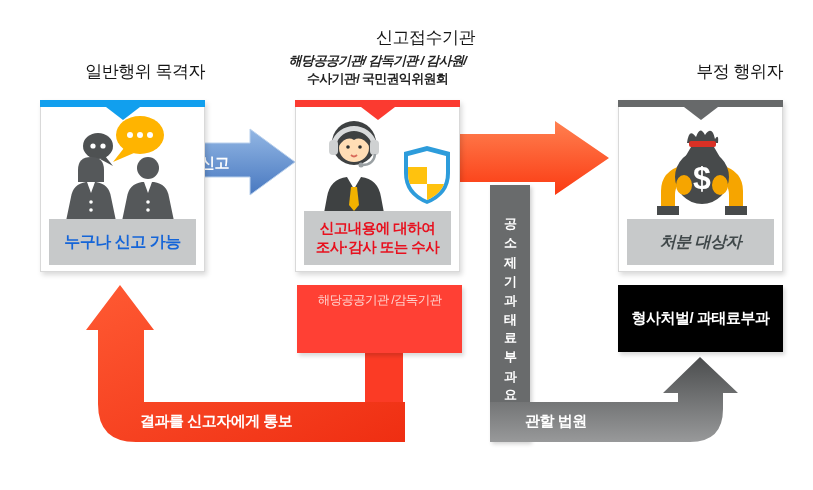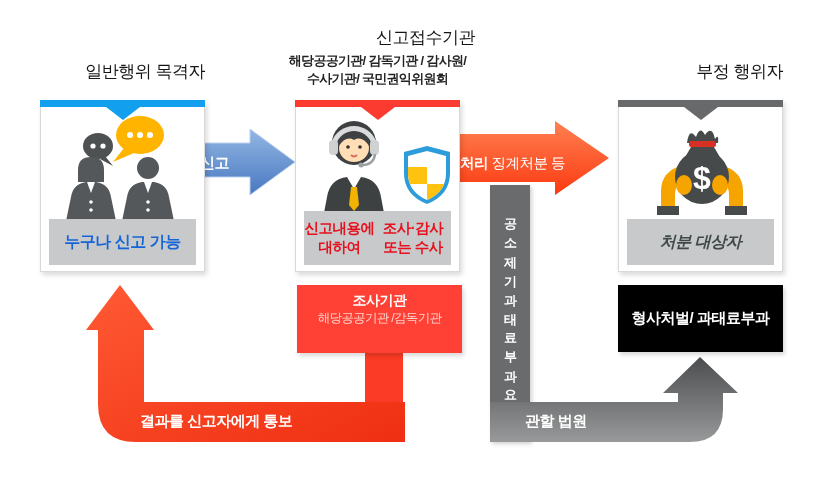--- a/index.html
+++ b/index.html
@@ -15,21 +15,21 @@
   .notch { position:absolute; top:6px; left:50%; margin-left:-17px; width:0; height:0;
            border-left:17px solid transparent; border-right:17px solid transparent; }
   .bar-blue { background:#119fee; } .notch-blue { border-top:13px solid #119fee; }
   .bar-red  { background:#fb3a30; } .notch-red  { border-top:13px solid #fb3a30; }
   .bar-gray { background:#67696a; } .notch-gray { border-top:13px solid #67696a; }
 
   .panel-label { position:absolute; left:8px; right:8px; bottom:6px; background:#c7c9ca;
                  display:flex; align-items:center; justify-content:center; text-align:center;
                  font-weight:bold; letter-spacing:-0.5px; }
   .label-left  { height:46px; color:#1565d8; font-size:16px; }
-  .label-mid   { height:54px; color:#e8101e; font-size:14.5px; line-height:1.3; }
+  .label-mid   { height:54px; color:#e8101e; font-size:14.5px; line-height:1.3; flex-direction:column; }
   .label-right { height:46px; color:#41494b; font-size:16px;font-style:italic; }
 
   .arrow-svg { position:absolute; }
   .arrow-text { position:absolute; color:#fff; font-weight:bold; text-align:left; letter-spacing:-0.5px; }
 
   .vbar { position:absolute; left:490px; top:185px; width:40px; height:257px; background:#696b6c;
           display:flex; align-items:center; justify-content:center; box-shadow:2px 2px 4px rgba(0,0,0,0.18); }
   .vbar-text { writing-mode:vertical-rl; text-orientation:upright; color:#fff; font-weight:bold;
                font-size:13px; letter-spacing:6px; }
 
@@ -46,21 +46,21 @@
 
   .icon-abs { position:absolute; }
 </style>
 </head>
 <body>
 
 <div class="stage">
 
   <div class="title" style="left:40px; top:60px; width:165px;">일반행위 목격자</div>
   <div class="title" style="left:280px; top:26px; width:195px;">신고접수기관</div>
-  <div class="subtitle" style="left:260px; top:52px; width:235px;">해당공공기관/ 감독기관 / 감사원/</div>
+  <div class="subtitle" style="left:260px; top:52px; width:235px;font-style:italic;">해당공공기관/ 감독기관 / 감사원/</div>
   <div class="subtitle" style="left:260px; top:70px; width:235px;">수사기관/ 국민권익위원회</div>
   <div class="title" style="left:618px; top:60px; width:165px;">부정 행위자</div>
 
   <div class="vbar">
     <div class="vbar-text">공소제기과태료부과요청</div>
   </div>
 
   <svg class="arrow-svg" style="left:198px; top:126px;" width="100" height="72" viewBox="0 0 100 72">
     <defs>
       <linearGradient id="gBlue" x1="0" y1="0" x2="0" y2="1">
@@ -74,21 +74,20 @@
 
   <svg class="arrow-svg" style="left:452px; top:118px;" width="160" height="80" viewBox="0 0 160 80">
     <defs>
       <linearGradient id="gOrange" x1="0" y1="0" x2="0" y2="1">
         <stop offset="0" stop-color="#ff8050"></stop>
           <stop offset="1" stop-color="#fb3a12"></stop>
       </linearGradient>
     </defs>
     <polygon points="0,16 103,16 103,3 157,40 103,77 103,64 0,64" fill="url(#gOrange)"></polygon>
   </svg>
-  <div class="arrow-text" style="left:460px; top:154px; width:112px; font-size:14.5px;"><span style="font-weight:bold;">처리</span><span style="font-weight:normal;"> 징계처분 등</span></div>
 
   <div class="stem-red"></div>
 
   <svg class="arrow-svg" style="left:80px; top:283px;" width="330" height="162" viewBox="0 0 330 162">
     <defs>
       <linearGradient id="gRed" x1="0" y1="0" x2="1" y2="1">
         <stop offset="0" stop-color="#ff5a33"></stop>
           <stop offset="1" stop-color="#ef2e12"></stop>
       </linearGradient>
     </defs>
@@ -203,21 +202,20 @@
       <ellipse cx="37" cy="74" rx="8" ry="10" fill="#f6a500"></ellipse>
       <ellipse cx="73" cy="74" rx="8" ry="10" fill="#f6a500"></ellipse>
     </svg>
 
     <div class="panel-label label-right">
       <span>처분 대상자</span>
     </div>
   </div>
 
   <div class="invest-box">
-    <div class="invest-title">조사기관</div>
     <div class="invest-line">해당공공기관 /감독기관</div>
   </div>
 
   <div class="punish-box">
     <span>형사처벌/ 과태료부과</span>
   </div>
 
 </div>
 
 </body></html>

